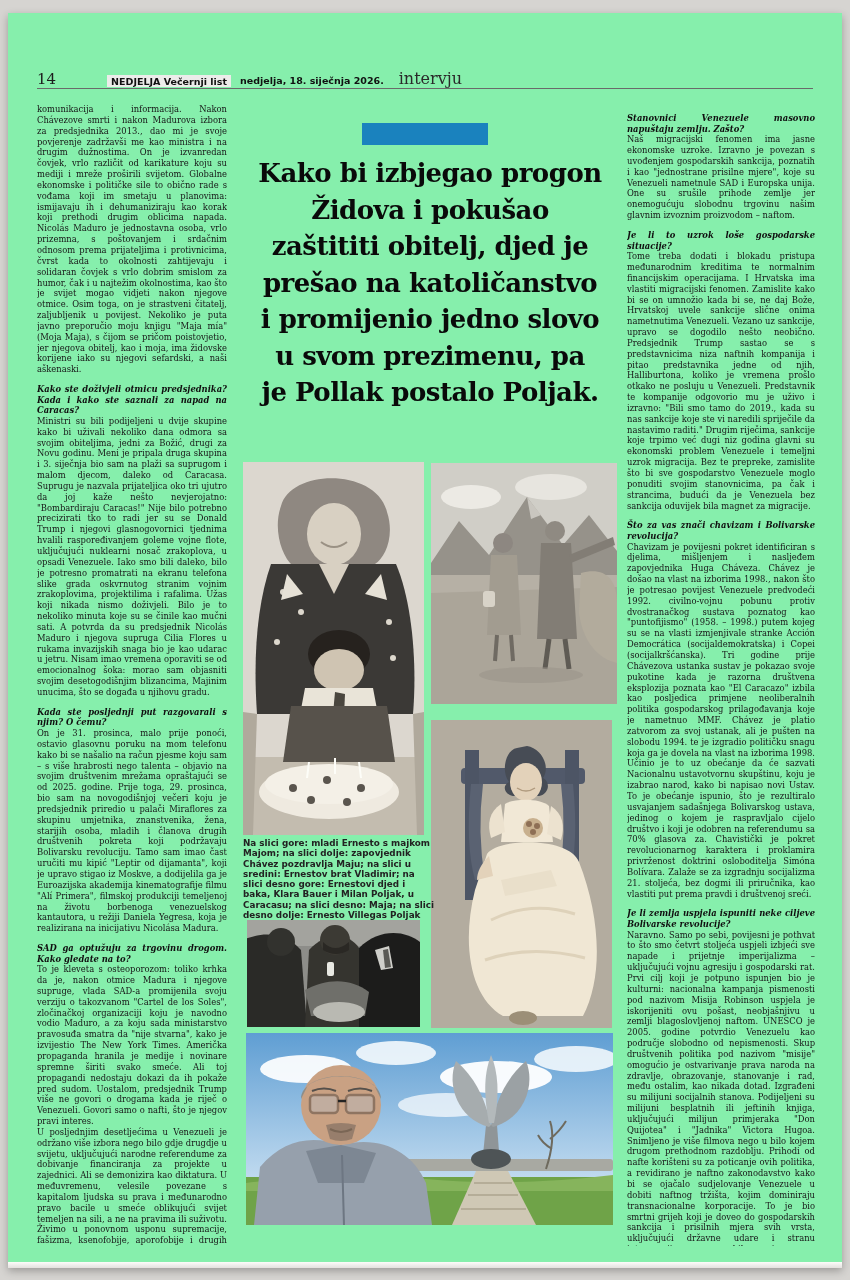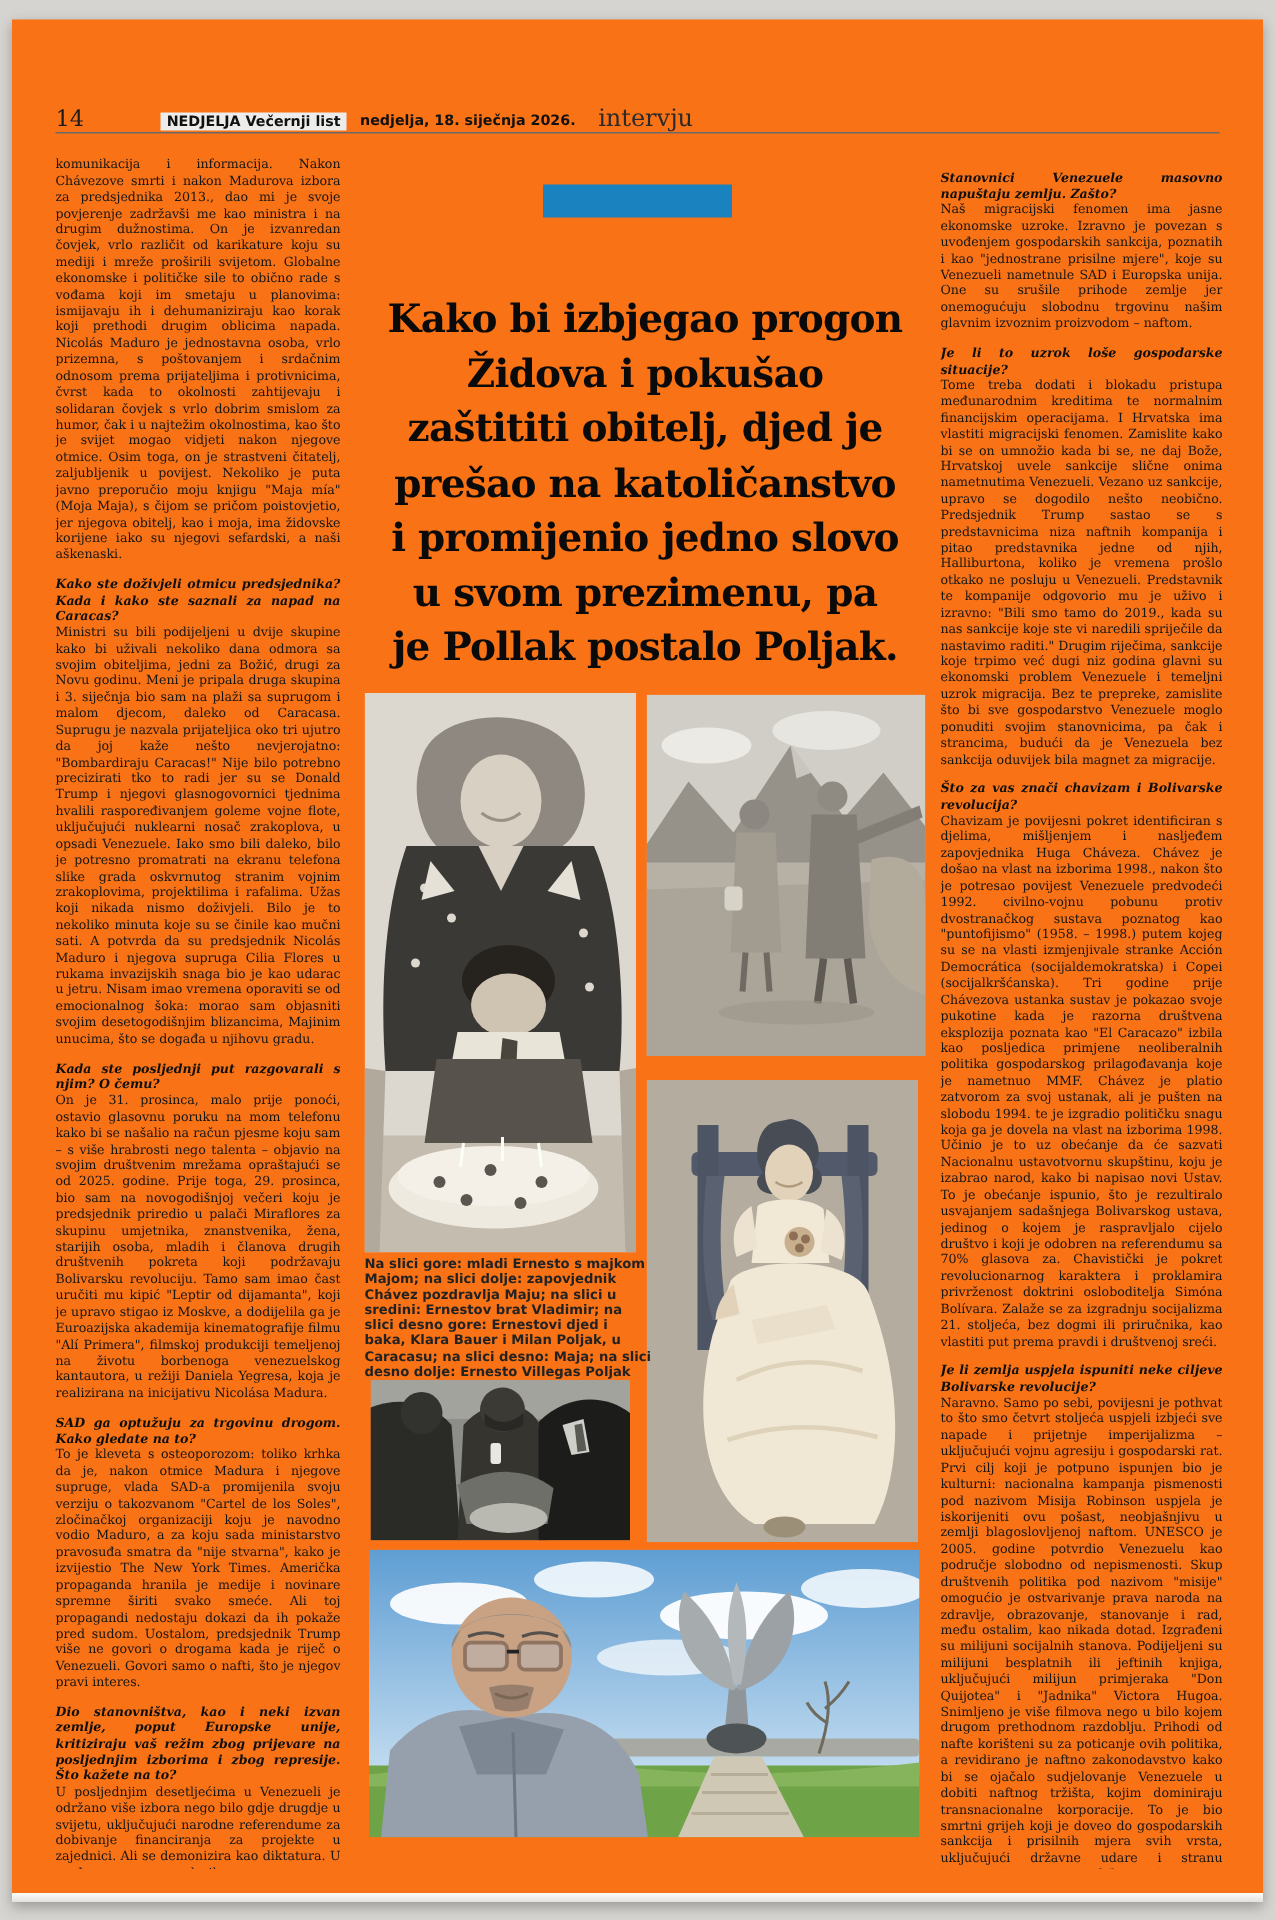--- a/index.html
+++ b/index.html
@@ -3,21 +3,21 @@
 <meta charset="utf-8">
 <style>
   html,body{margin:0;padding:0;}
   body{
     width:850px;height:1280px;overflow:hidden;position:relative;
     background:#d6d4d1;
     font-family:"DejaVu Serif", serif;
   }
   .page{
     position:absolute;left:8px;top:13px;width:834px;height:1255px;
-    background:#f97316;box-shadow:0 3px 8px rgba(0,0,0,.28);
+    background:#86efac;box-shadow:0 3px 8px rgba(0,0,0,.28);
   }
   
   .header{position:absolute;left:29px;top:50px;width:776px;height:24px;
     display:flex;align-items:flex-end;gap:9px;}
   .pagenum{font-family:"DejaVu Serif",serif;font-size:15px;color:#1c1c1c;line-height:1;}
   .masthead{font-family:"DejaVu Sans",sans-serif;font-weight:bold;font-size:9.5px;
     color:#111;background:#ececea;padding:2px 4px 1px;line-height:1;margin-left:42px;}
   .dateline{font-family:"DejaVu Sans",sans-serif;font-weight:bold;font-size:9.5px;color:#111;line-height:1.3;}
   .section{font-family:"DejaVu Serif",serif;font-size:16px;color:#2a2a2a;line-height:1;margin-left:6px;}
   .header-rule{position:absolute;left:29px;top:75px;width:776px;height:0;
@@ -26,21 +26,21 @@
   .column{position:absolute;top:91px;height:1142px;overflow:hidden;
     font-size:8.4px;line-height:10.85px;color:#161616;text-align:justify;}
   .col1{left:29px;width:190px;}
   .col3{left:619px;width:188px;}
   .para{margin:0;}
   .question{font-weight:bold;font-style:italic;margin-top:9px;line-height:10.6px;color:#0f0f0f;}
   
   .accent-bar{position:absolute;left:354px;top:110px;width:126px;height:22px;background:#1a82be;}
   .pullquote{position:absolute;left:235px;top:142px;width:374px;text-align:center;
     font-family:"DejaVu Serif",serif;font-weight:bold;color:#0a0a0a;
-    font-size:26px;line-height:36.5px;letter-spacing:-0.5px;margin-top:40px;}
+    font-size:26px;line-height:36.5px;letter-spacing:-0.5px;}
   .pullquote div{white-space:nowrap;}
   .caption{position:absolute;left:235px;top:825px;width:192px;
     font-family:"DejaVu Sans",sans-serif;font-weight:bold;font-size:8.8px;
     line-height:10.3px;color:#222;text-align:left;}
   
   .photo{position:absolute;overflow:hidden;}
   .photo svg{display:block;width:100%;height:100%;}
   .ph-cake{left:235px;top:449px;width:181px;height:373px;}
   .ph-couple{left:423px;top:450px;width:186px;height:241px;}
   .ph-chair{left:423px;top:707px;width:181px;height:308px;}
@@ -63,21 +63,20 @@
   <div class="header-rule"></div>
 
   <div class="column col1">
       <div class="para">komunikacija i informacija. Nakon Chávezove smrti i nakon Madurova izbora za predsjednika 2013., dao mi je svoje povjerenje zadržavši me kao ministra i na drugim dužnostima. On je izvanredan čovjek, vrlo različit od karikature koju su mediji i mreže proširili svijetom. Globalne ekonomske i političke sile to obično rade s vođama koji im smetaju u planovima: ismijavaju ih i dehumaniziraju kao korak koji prethodi drugim oblicima napada. Nicolás Maduro je jednostavna osoba, vrlo prizemna, s poštovanjem i srdačnim odnosom prema prijateljima i protivnicima, čvrst kada to okolnosti zahtijevaju i solidaran čovjek s vrlo dobrim smislom za humor, čak i u najtežim okolnostima, kao što je svijet mogao vidjeti nakon njegove otmice. Osim toga, on je strastveni čitatelj, zaljubljenik u povijest. Nekoliko je puta javno preporučio moju knjigu "Maja mía" (Moja Maja), s čijom se pričom poistovjetio, jer njegova obitelj, kao i moja, ima židovske korijene iako su njegovi sefardski, a naši aškenaski.</div>
       <div class="question">Kako ste doživjeli otmicu predsjednika? Kada i kako ste saznali za napad na Caracas?</div>
       <div class="para">Ministri su bili podijeljeni u dvije skupine kako bi uživali nekoliko dana odmora sa svojim obiteljima, jedni za Božić, drugi za Novu godinu. Meni je pripala druga skupina i 3. siječnja bio sam na plaži sa suprugom i malom djecom, daleko od Caracasa. Suprugu je nazvala prijateljica oko tri ujutro da joj kaže nešto nevjerojatno: "Bombardiraju Caracas!" Nije bilo potrebno precizirati tko to radi jer su se Donald Trump i njegovi glasnogovornici tjednima hvalili raspoređivanjem goleme vojne flote, uključujući nuklearni nosač zrakoplova, u opsadi Venezuele. Iako smo bili daleko, bilo je potresno promatrati na ekranu telefona slike grada oskvrnutog stranim vojnim zrakoplovima, projektilima i rafalima. Užas koji nikada nismo doživjeli. Bilo je to nekoliko minuta koje su se činile kao mučni sati. A potvrda da su predsjednik Nicolás Maduro i njegova supruga Cilia Flores u rukama invazijskih snaga bio je kao udarac u jetru. Nisam imao vremena oporaviti se od emocionalnog šoka: morao sam objasniti svojim desetogodišnjim blizancima, Majinim unucima, što se događa u njihovu gradu.</div>
       <div class="question">Kada ste posljednji put razgovarali s njim? O čemu?</div>
       <div class="para">On je 31. prosinca, malo prije ponoći, ostavio glasovnu poruku na mom telefonu kako bi se našalio na račun pjesme koju sam – s više hrabrosti nego talenta – objavio na svojim društvenim mrežama opraštajući se od 2025. godine. Prije toga, 29. prosinca, bio sam na novogodišnjoj večeri koju je predsjednik priredio u palači Miraflores za skupinu umjetnika, znanstvenika, žena, starijih osoba, mladih i članova drugih društvenih pokreta koji podržavaju Bolivarsku revoluciju. Tamo sam imao čast uručiti mu kipić "Leptir od dijamanta", koji je upravo stigao iz Moskve, a dodijelila ga je Euroazijska akademija kinematografije filmu "Alí Primera", filmskoj produkciji temeljenoj na životu borbenoga venezuelskog kantautora, u režiji Daniela Yegresa, koja je realizirana na inicijativu Nicolása Madura.</div>
       <div class="question">SAD ga optužuju za trgovinu drogom. Kako gledate na to?</div>
       <div class="para">To je kleveta s osteoporozom: toliko krhka da je, nakon otmice Madura i njegove supruge, vlada SAD-a promijenila svoju verziju o takozvanom "Cartel de los Soles", zločinačkoj organizaciji koju je navodno vodio Maduro, a za koju sada ministarstvo pravosuđa smatra da "nije stvarna", kako je izvijestio The New York Times. Američka propaganda hranila je medije i novinare spremne širiti svako smeće. Ali toj propagandi nedostaju dokazi da ih pokaže pred sudom. Uostalom, predsjednik Trump više ne govori o drogama kada je riječ o Venezueli. Govori samo o nafti, što je njegov pravi interes.</div>
-      <div class="question">Dio stanovništva, kao i neki izvan zemlje, poput Europske unije, kritiziraju vaš režim zbog prijevare na posljednjim izborima i zbog represije. Što kažete na to?</div>
       <div class="para">U posljednjim desetljećima u Venezueli je održano više izbora nego bilo gdje drugdje u svijetu, uključujući narodne referendume za dobivanje financiranja za projekte u zajednici. Ali se demonizira kao diktatura. U međuvremenu, velesile povezane s kapitalom ljudska su prava i međunarodno pravo bacile u smeće oblikujući svijet temeljen na sili, a ne na pravima ili suživotu. Živimo u ponovnom usponu supremacije, fašizma, ksenofobije, aporofobije i drugih oblika nasilja. Čine se zvjerstva nad palestinskim narodom, a istodobno je zabranjeno čak spomenuti riječ genocid. Ali problem je Venezuela. A uzrok nije demokracija ili droga. To je nafta.</div>
     </div>
 
   <div class="column col3">
       <div class="question">Stanovnici Venezuele masovno napuštaju zemlju. Zašto?</div>
       <div class="para">Naš migracijski fenomen ima jasne ekonomske uzroke. Izravno je povezan s uvođenjem gospodarskih sankcija, poznatih i kao "jednostrane prisilne mjere", koje su Venezueli nametnule SAD i Europska unija. One su srušile prihode zemlje jer onemogućuju slobodnu trgovinu našim glavnim izvoznim proizvodom – naftom.</div>
       <div class="question">Je li to uzrok loše gospodarske situacije?</div>
       <div class="para">Tome treba dodati i blokadu pristupa međunarodnim kreditima te normalnim financijskim operacijama. I Hrvatska ima vlastiti migracijski fenomen. Zamislite kako bi se on umnožio kada bi se, ne daj Bože, Hrvatskoj uvele sankcije slične onima nametnutima Venezueli. Vezano uz sankcije, upravo se dogodilo nešto neobično. Predsjednik Trump sastao se s predstavnicima niza naftnih kompanija i pitao predstavnika jedne od njih, Halliburtona, koliko je vremena prošlo otkako ne posluju u Venezueli. Predstavnik te kompanije odgovorio mu je uživo i izravno: "Bili smo tamo do 2019., kada su nas sankcije koje ste vi naredili spriječile da nastavimo raditi." Drugim riječima, sankcije koje trpimo već dugi niz godina glavni su ekonomski problem Venezuele i temeljni uzrok migracija. Bez te prepreke, zamislite što bi sve gospodarstvo Venezuele moglo ponuditi svojim stanovnicima, pa čak i strancima, budući da je Venezuela bez sankcija oduvijek bila magnet za migracije.</div>
       <div class="question">Što za vas znači chavizam i Bolivarske revolucija?</div>
       <div class="para">Chavizam je povijesni pokret identificiran s djelima, mišljenjem i nasljeđem zapovjednika Huga Cháveza. Chávez je došao na vlast na izborima 1998., nakon što je potresao povijest Venezuele predvodeći 1992. civilno-vojnu pobunu protiv dvostranačkog sustava poznatog kao "puntofijismo" (1958. – 1998.) putem kojeg su se na vlasti izmjenjivale stranke Acción Democrática (socijaldemokratska) i Copei (socijalkršćanska). Tri godine prije Chávezova ustanka sustav je pokazao svoje pukotine kada je razorna društvena eksplozija poznata kao "El Caracazo" izbila kao posljedica primjene neoliberalnih politika gospodarskog prilagođavanja koje je nametnuo MMF. Chávez je platio zatvorom za svoj ustanak, ali je pušten na slobodu 1994. te je izgradio političku snagu koja ga je dovela na vlast na izborima 1998. Učinio je to uz obećanje da će sazvati Nacionalnu ustavotvornu skupštinu, koju je izabrao narod, kako bi napisao novi Ustav. To je obećanje ispunio, što je rezultiralo usvajanjem sadašnjega Bolivarskog ustava, jedinog o kojem je raspravljalo cijelo društvo i koji je odobren na referendumu sa 70% glasova za. Chavistički je pokret revolucionarnog karaktera i proklamira privrženost doktrini osloboditelja Simóna Bolívara. Zalaže se za izgradnju socijalizma 21. stoljeća, bez dogmi ili priručnika, kao vlastiti put prema pravdi i društvenoj sreći.</div>

